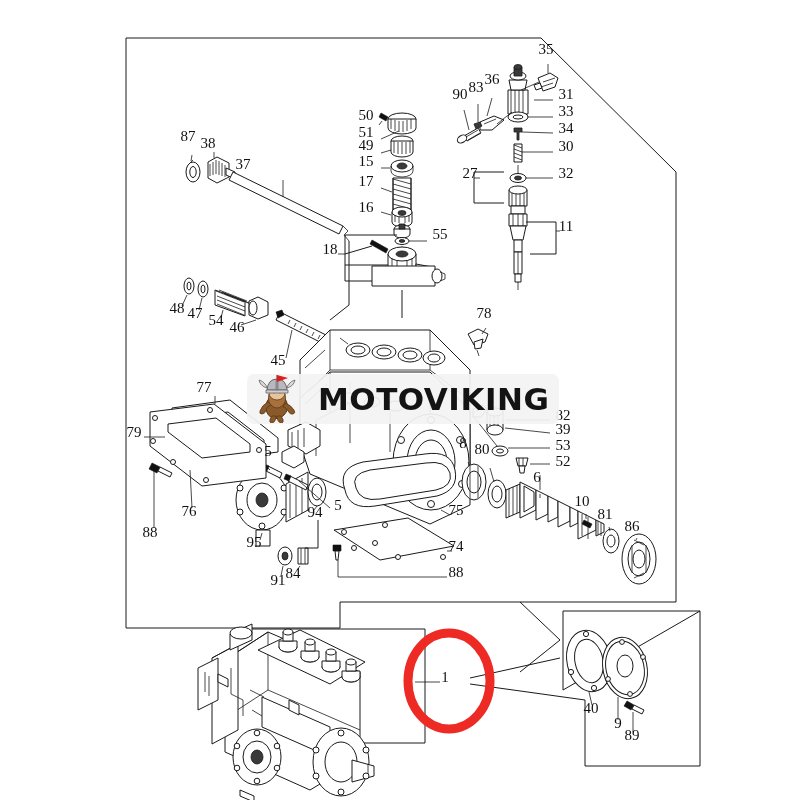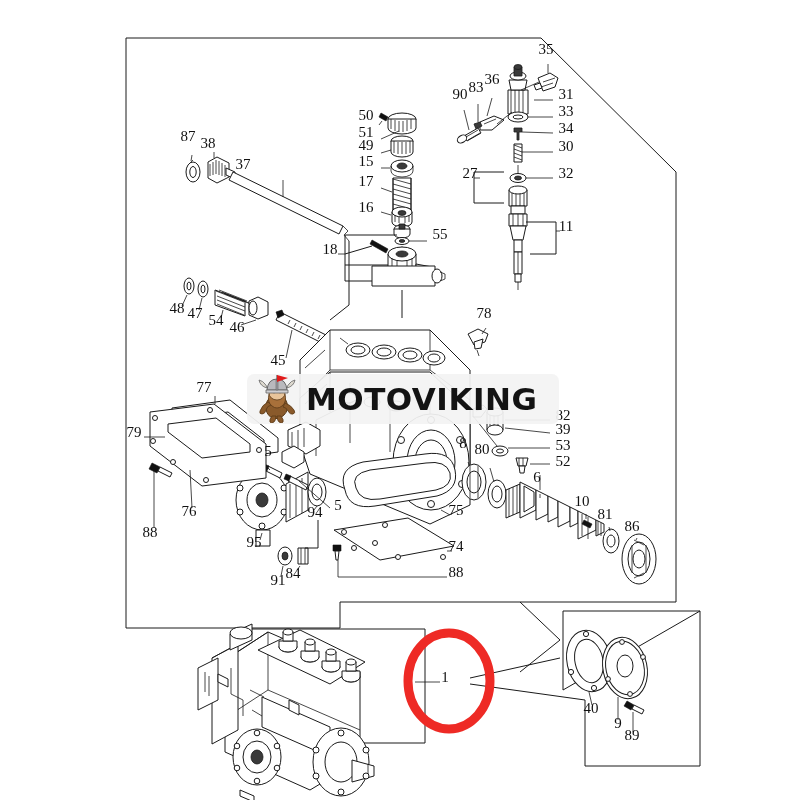--- a/index.html
+++ b/index.html
@@ -9,21 +9,21 @@
   #stage{position:relative;width:800px;height:576px;background:#fff;}
   svg#diagram{position:absolute;left:0;top:0;width:800px;height:800px;}
   .lbl{font-family:"Liberation Serif",serif;font-size:15px;fill:#111;}
   
   #wm{position:absolute;left:247px;top:374px;width:312px;height:50px;
       background:rgba(243,243,243,0.93);border-radius:7px;
       display:flex;align-items:center;}
   #wm .mascot{position:relative;width:52px;height:48px;margin-left:5px;flex:0 0 auto;}
   #wm .wmtext{font-family:"DejaVu Sans",sans-serif;font-weight:bold;
       font-size:31px;letter-spacing:0.5px;color:#131313;line-height:1;
-      margin-left:2px;white-space:nowrap;}
+      margin-left:14px;white-space:nowrap;}
 </style>
 </head>
 <body>
 
 <div id="stage">
 
   <svg id="diagram" viewBox="0 0 800 800">
     <defs>
       <style>
         .ln{fill:none;stroke:#1a1a1a;stroke-width:1;}

